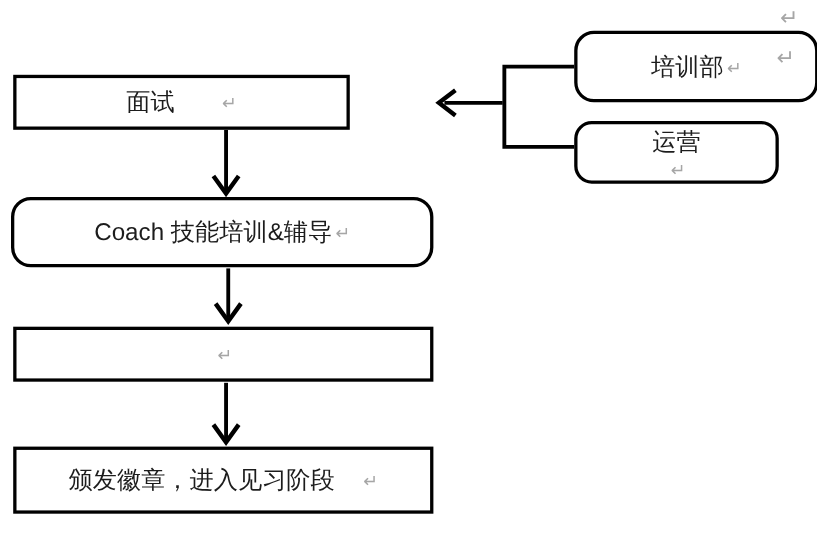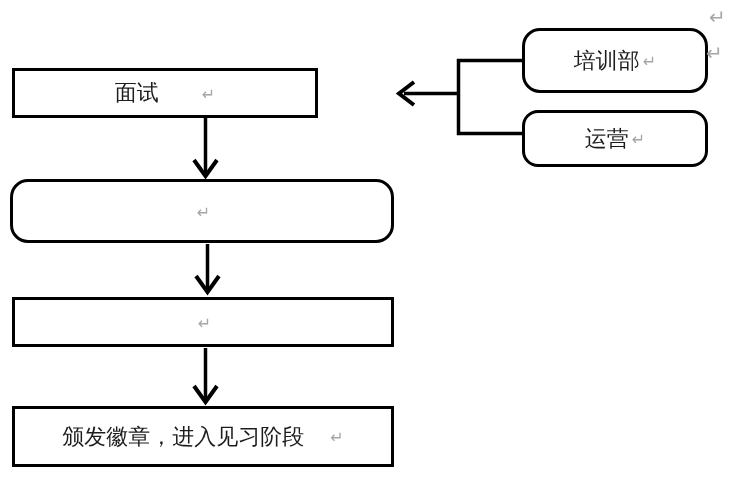--- a/index.html
+++ b/index.html
@@ -38,22 +38,22 @@
     color: #a6a6a6;
     font-size: 16px;
     margin-left: 3px;
     position: relative;
     top: 1px;
   }
   #node-interview   { left: 12px;  top: 68px;  width: 306px; height: 50px; gap: 40px; }
   #node-coach       { left: 10px;  top: 179px; width: 384px; height: 64px; }
   #node-assessment  { left: 12px;  top: 297px; width: 382px; height: 50px; }
   #node-badge       { left: 12px;  top: 406px; width: 382px; height: 61px; gap: 23px; }
-  #node-training    { left: 522px; top: 28px;  width: 186px; height: 65px; border-radius: 18px; }
-  #node-operations  { left: 522px; top: 110px; width: 186px; height: 57px; border-radius: 16px; }
+  #node-training    { left: 522px; top: 28px;  width: 222px; height: 65px; border-radius: 18px; }
+  #node-operations  { left: 522px; top: 110px; width: 186px; height: 57px; border-radius: 16px; flex-direction: column; }
   .stray-mark {
     position: absolute;
     color: #a6a6a6;
     font-size: 20px;
     line-height: 1;
     z-index: 3;
   }
   #stray-mark-1 { left: 709px; top: 7px; }
   #stray-mark-2 { left: 706px; top: 43px; }
 </style>
@@ -86,20 +86,21 @@
       <polyline points="414,82 399,93.5 414,105" stroke-width="4"></polyline>
     </g>
   </svg>
 
   <div id="node-interview" class="node">
     <span>面试</span>
       <span class="ret-mark">↵</span>
   </div>
 
   <div id="node-coach" class="node rounded">
+    <span>Coach 技能培训&amp;辅导</span>
       <span class="ret-mark">↵</span>
   </div>
 
   <div id="node-assessment" class="node">
       <span class="ret-mark">↵</span>
   </div>
 
   <div id="node-badge" class="node">
     <span>颁发徽章，进入见习阶段</span>
       <span class="ret-mark">↵</span>

